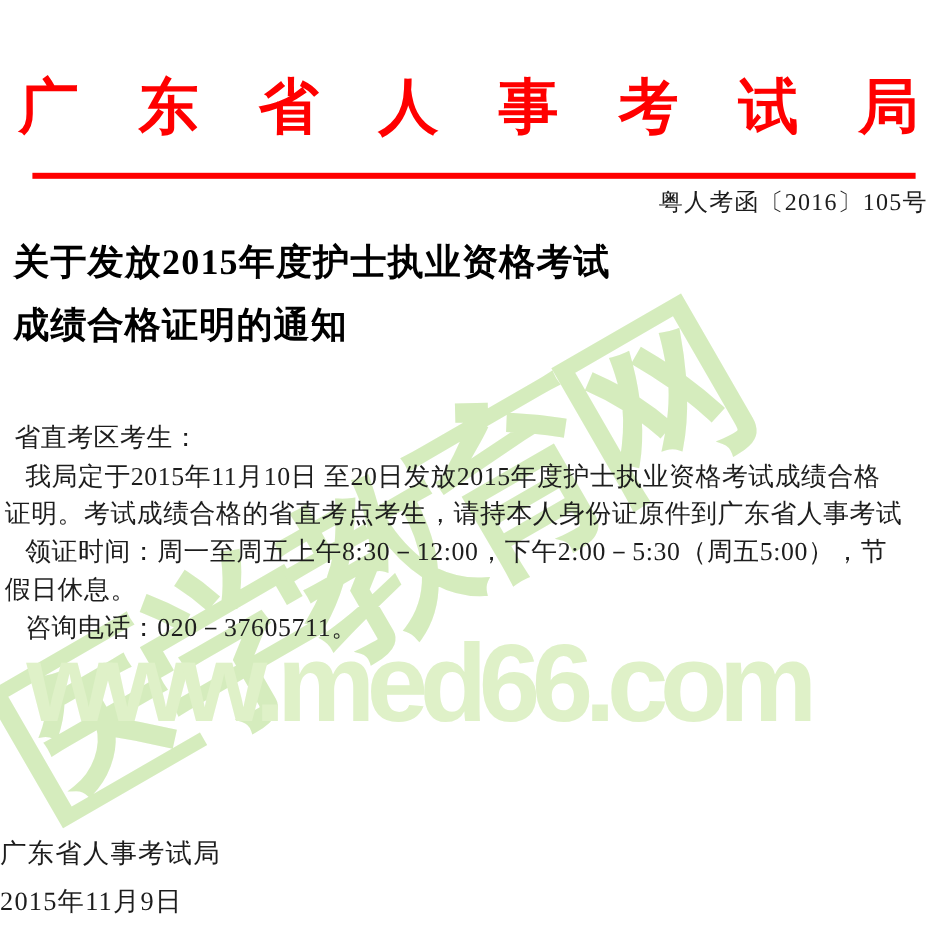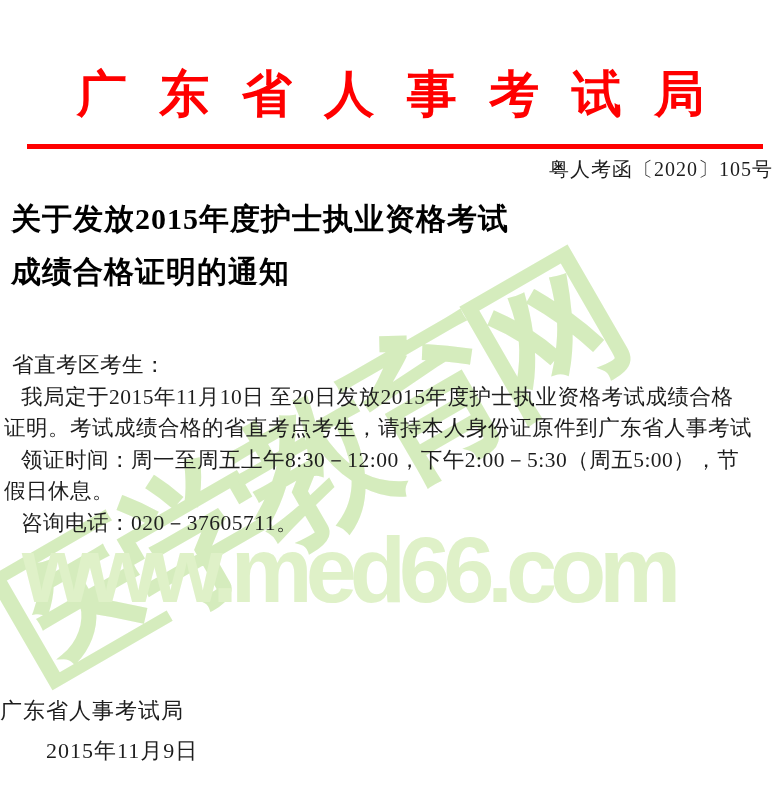--- a/index.html
+++ b/index.html
@@ -49,21 +49,21 @@
     inset: 0;
     z-index: 1;
   }
   .org-title {
     position: absolute;
     top: 62px;
     left: 0;
     width: 100%;
     text-align: center;
     color: #ff0000;
-    font-family: Liberation Serif, serif;
+    font-family: Liberation Mono, monospace;
     font-weight: bold;
     font-size: 50px;
     line-height: 64px;
     letter-spacing: 10px;
     padding-left: 10px;
     box-sizing: border-box;
     white-space: nowrap;
   }
   .red-rule {
     position: absolute;
@@ -118,37 +118,37 @@
     position: absolute;
     top: 696px;
     left: 0;
     width: 750px;
     text-align: left;
     font-size: 22px;
     color: #1d1d1d;
     letter-spacing: 1px;
   }
   .signature .sig-org { line-height: 30px; }
-  .signature .sig-date { line-height: 30px; margin-top: 10px; margin-left: 46px; }
+  .signature .sig-date { line-height: 30px; margin-top: 10px; }
 </style>
 </head>
 <body>
 
 <div class="page">
 
   <div class="wm wm-diagonal">医学教育网</div>
   <div class="wm wm-site">www.med66.com</div>
 
   <div class="content">
 
     <div class="org-title">广 东 省 人 事 考 试 局</div>
 
     <div class="red-rule"></div>
 
-    <div class="doc-number">粤人考函〔2020〕105号</div>
+    <div class="doc-number">粤人考函〔2016〕105号</div>
 
     <div class="doc-title">
       <div>关于发放2015年度护士执业资格考试</div>
       <div>成绩合格证明的通知</div>
     </div>
 
     <div class="body-text">
       <div class="line salutation">省直考区考生：</div>
       <div class="line first">我局定于2015年11月10日 至20日发放2015年度护士执业资格考试成绩合格</div>
       <div class="line none">证明。考试成绩合格的省直考点考生，请持本人身份证原件到广东省人事考试</div>

